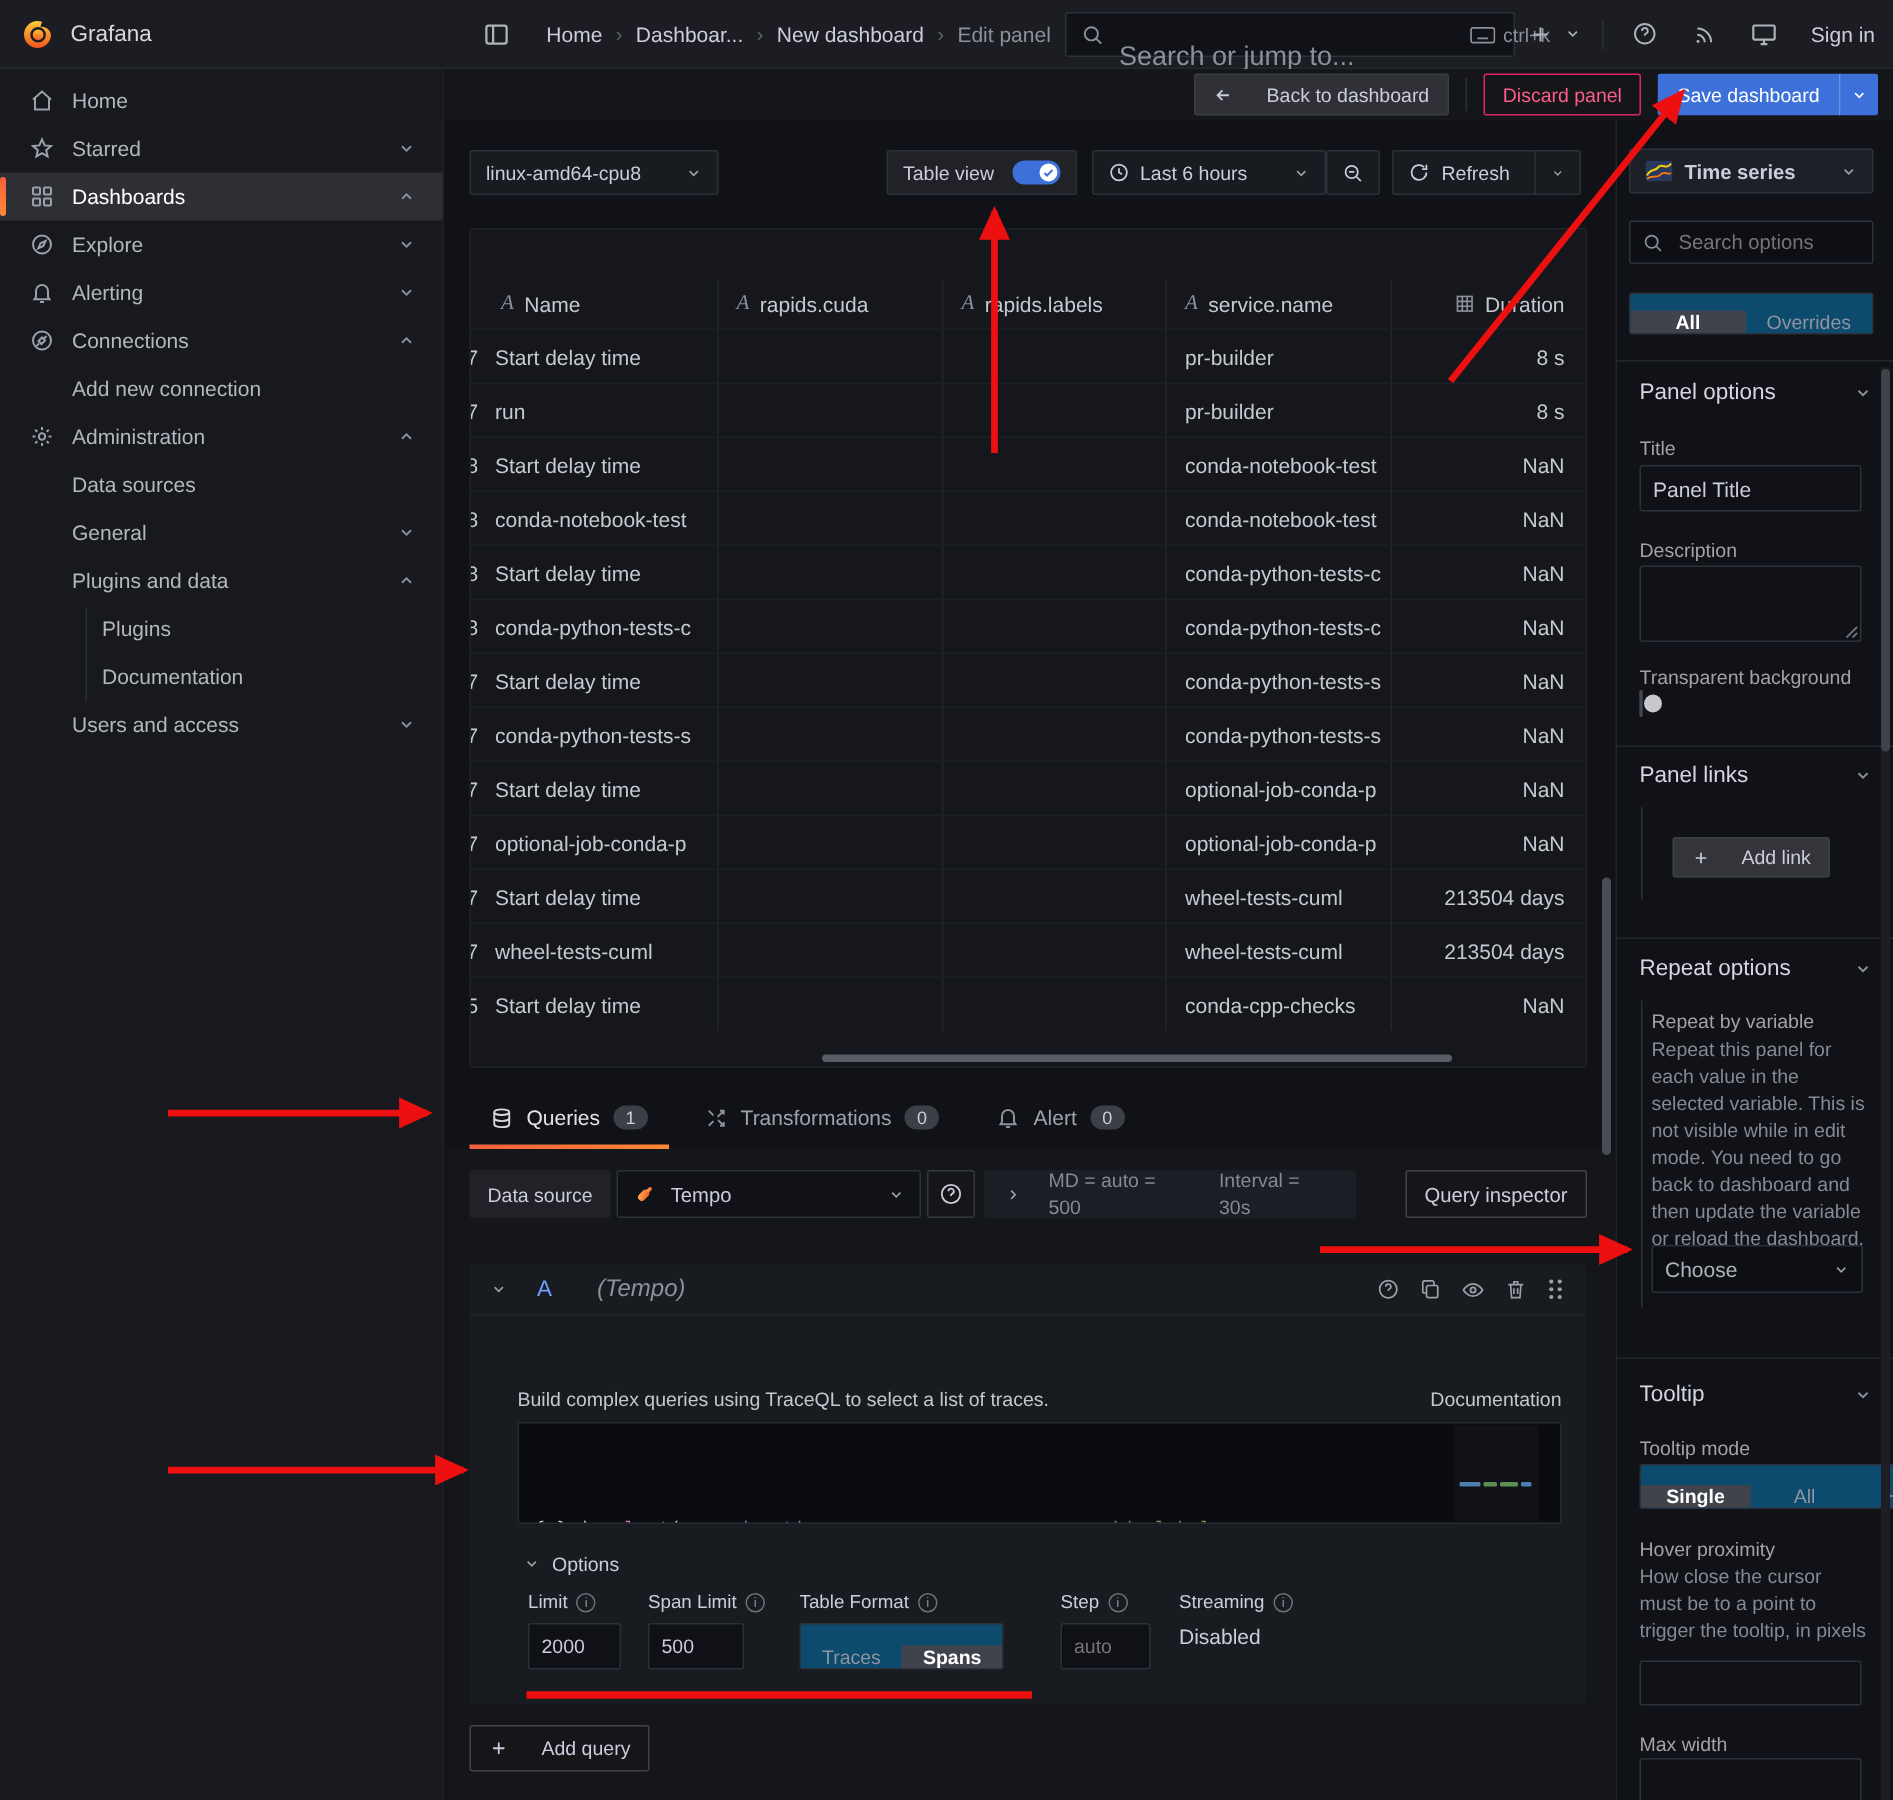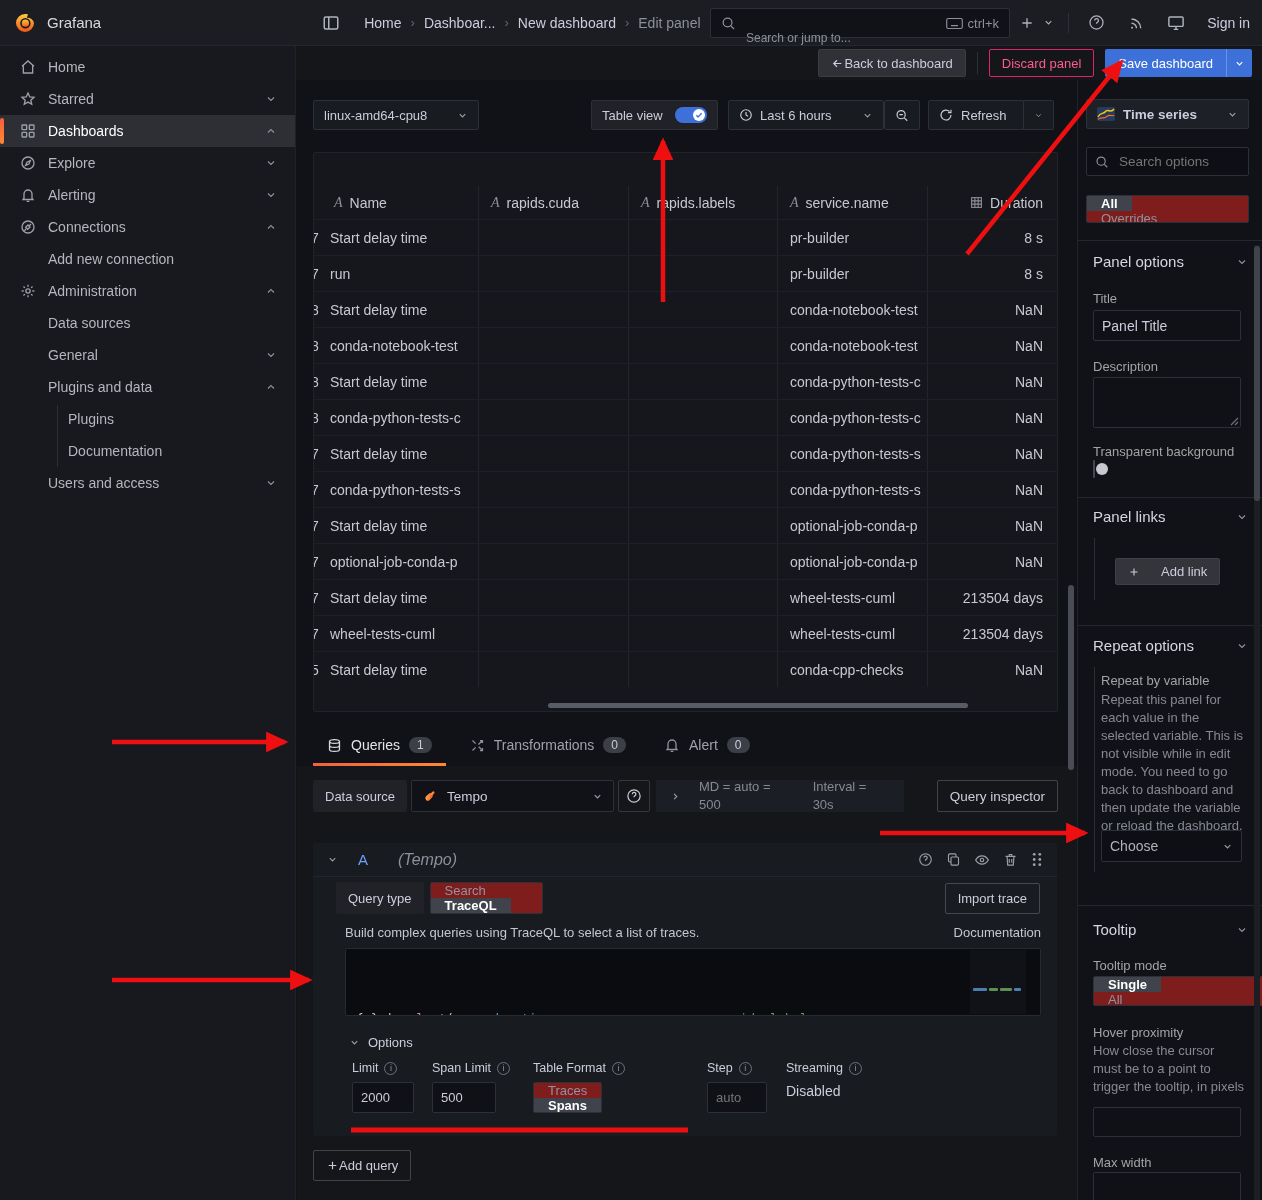--- a/index.html
+++ b/index.html
@@ -8,26 +8,26 @@
   .abs{position:absolute;}
   .row{display:flex;align-items:center;}
   svg{display:block;}
   
   .topnav{position:absolute;left:0;top:0;width:1262px;height:46px;background:#1b1d22;border-bottom:1px solid #25272e;display:flex;align-items:center;}
   .brand{font-size:15px;color:#d8d9da;margin-left:10px;}
   .crumb{font-size:14px;color:#ccccdc;cursor:pointer;white-space:nowrap;}
   .crumb.dim{color:#8d909a;cursor:default;}
   .crumb-sep{color:#63666e;margin:0 9px;font-size:13px;}
   .searchbox{position:absolute;left:710px;top:8px;width:300px;height:30px;background:#111217;border:1px solid #2c3039;border-radius:2px;display:flex;align-items:center;padding:0 10px;color:#8d909a;cursor:text;}
-  .searchbox input{flex:1;background:transparent;border:none;outline:none;color:#a3a3a3;font-size:12px;font-family:inherit;margin-left:8px;margin-top:29px;}
+  .searchbox input{flex:1;background:transparent;border:none;outline:none;color:#a3a3a3;font-size:18px;font-family:inherit;margin-left:8px;margin-top:29px;}
   .searchbox input::placeholder{color:#8d909a;}
   .kbd-hint{display:flex;align-items:center;gap:5px;color:#8d909a;font-size:13px;}
   .navicon{color:#b0b3ba;display:flex;align-items:center;justify-content:center;width:30px;height:30px;cursor:pointer;}
   
-  .btn{display:inline-flex;align-items:center;justify-content:center;gap:0;height:28px;padding:0 12px;border-radius:2px;font-size:13px;border:1px solid transparent;cursor:pointer;background:transparent;color:#ccccdc;font-family:inherit;white-space:nowrap;}
+  .btn{display:inline-flex;align-items:center;justify-content:center;gap:22px;height:28px;padding:0 12px;border-radius:2px;font-size:13px;border:1px solid transparent;cursor:pointer;background:transparent;color:#ccccdc;font-family:inherit;white-space:nowrap;}
   .btn-grey{background:#2f3136;border-color:#3a3d43;}
   .btn-outline{border-color:rgba(204,204,220,.25);}
   .btn-danger{border-color:#e0226e;color:#ff5c8a;}
   .btn-primary{background:#3d71d9;color:#fff;border-radius:2px 0 0 2px;}
   .btn-primary-caret{background:#3d71d9;color:#fff;width:26px;height:28px;border-left:1px solid rgba(255,255,255,.25);border-radius:0 2px 2px 0;display:flex;align-items:center;justify-content:center;cursor:pointer;}
   
   .sidebar{position:absolute;left:0;top:46px;width:296px;height:1154px;background:#17191e;border-right:1px solid #1f2126;padding-top:5px;}
   .nav-item{height:32px;display:flex;align-items:center;color:#b4b7bd;font-size:14px;cursor:pointer;position:relative;}
   .nav-item .ic{width:16px;height:16px;margin-left:20px;margin-right:12px;color:#9da0a8;}
   .nav-item .chev{margin-left:auto;margin-right:18px;color:#8d909a;}
@@ -52,21 +52,21 @@
   .tbl-c:last-child{border-right:none;justify-content:flex-end;padding-right:14px;}
   .clipnum{position:absolute;left:-3px;color:#c7c9d1;}
   .hscroll{position:absolute;left:234px;bottom:3px;width:420px;height:5px;border-radius:3px;background:#585c64;cursor:pointer;}
   
   .etab{height:42px;display:flex;align-items:center;gap:9px;padding:0 14px;position:relative;color:#9fa2ab;font-size:14px;cursor:pointer;}
   .etab.active{color:#e3e4e8;}
   .etab.active::after{content:"";position:absolute;left:0;right:0;bottom:0;height:3px;background:linear-gradient(90deg,#f55f3e,#ff8833);}
   .badge{background:#3c3f46;color:#ccccdc;font-size:12px;border-radius:9px;padding:1px 8px;}
   .chip{background:#202228;border-radius:2px;display:inline-flex;align-items:center;padding:0 12px;height:32px;font-size:13px;color:#ccccdc;white-space:nowrap;}
   .input{background:#0f1116;border:1px solid #2c3039;border-radius:2px;color:#ccccdc;font-size:13px;font-family:Liberation Sans, sans-serif;padding:0 8px;outline:none;}
-  .seg{display:inline-flex;align-items:flex-start;border:1px solid #2c3039;border-radius:2px;background:#7f1d1d;overflow:hidden;height:32px;flex-direction:column;}
+  .seg{display:inline-flex;align-items:flex-end;border:1px solid #2c3039;border-radius:2px;background:#0c4a6e;overflow:hidden;height:32px;}
   .seg>div{padding:0 14px;display:flex;align-items:center;font-size:13px;color:#9093a0;cursor:pointer;white-space:nowrap;}
   .seg>div.on{background:#40434b;color:#fff;font-weight:700;}
   .qcard{position:absolute;left:313px;top:843px;width:744px;height:293px;background:#181b1f;border-radius:2px;}
   .icbtn{color:#9da0a8;cursor:pointer;display:flex;align-items:center;}
   .code{position:absolute;left:32px;top:105px;width:696px;height:68px;background:#0b0c10;border:1px solid #272a31;border-radius:2px;font-family:"DejaVu Sans Mono",monospace;font-size:12.5px;line-height:18px;padding:7px 10px;white-space:pre;overflow:hidden;}
   .minimap{position:absolute;right:14px;top:1px;width:56px;height:64px;background:#101217;}
   .mmrow{height:3px;margin:2px 3px;display:flex;gap:2px;}
   .mmrow i{display:block;height:3px;border-radius:1px;}
   .flabel{display:flex;align-items:center;gap:6px;font-size:12.5px;color:#ccccdc;margin-bottom:7px;white-space:nowrap;}
   .info-i{width:13px;height:13px;border-radius:50%;border:1px solid #6e717a;color:#8d909a;font-size:9px;display:inline-flex;align-items:center;justify-content:center;}
@@ -755,29 +755,20 @@
               <circle cx="9" cy="2.5" r="1.5"></circle>
               <circle cx="3" cy="8" r="1.5"></circle>
               <circle cx="9" cy="8" r="1.5"></circle>
               <circle cx="3" cy="13.5" r="1.5"></circle>
               <circle cx="9" cy="13.5" r="1.5"></circle>
             </svg>
           </span>
       </span>
     </div>
 
-    <div class="row abs" style="left:23px;top:39px;width:700px;gap:6px">
-      <span class="chip">Query type</span>
-      <span class="seg" id="qtype-seg">
-          <div>Search</div>
-          <div class="on">TraceQL</div>
-          <div>Service Graph</div>
-        </span>
-      <button class="btn btn-outline" style="position:absolute;right:-4px;height:31px">Import trace</button>
-    </div>
 
     <div class="row abs" style="left:32px;top:82px;width:696px;justify-content:space-between">
       <span style="font-size:13px;color:#c5c7cf">Build complex queries using TraceQL to select a list of traces.</span>
       <span style="font-size:13px;color:#c5c7cf;cursor:pointer">Documentation</span>
     </div>
 
     <div class="code" id="codebox">
       <div class="minimap">
         <div class="mmrow"><i style="width:14px;background:#4d7fae"></i><i style="width:9px;background:#5d8f55"></i><i style="width:12px;background:#5d8f55"></i><i style="width:7px;background:#4d7fae"></i></div>
         

